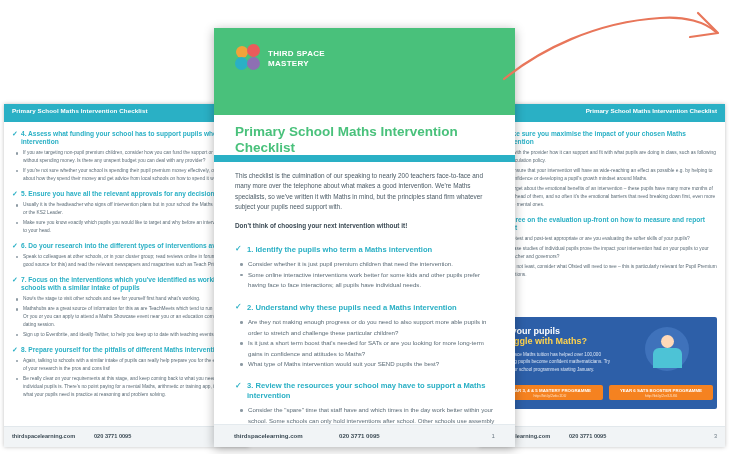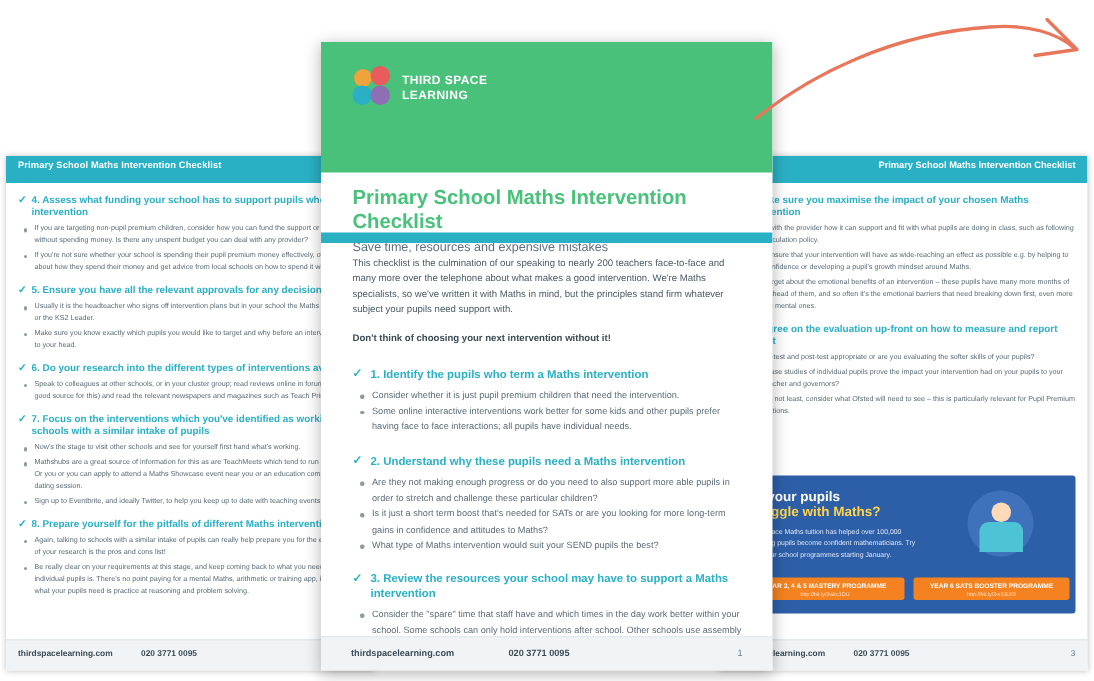--- a/index.html
+++ b/index.html
@@ -540,27 +540,26 @@
 
   <div id="front-logo">
     <span class="blobs">
       <span class="b b1"></span>
       <span class="b b2"></span>
       <span class="b b3"></span>
       <span class="b b4"></span>
     </span>
     <span class="word">
       <span>THIRD SPACE</span><br>
-      <span>LEARNING</span>
+      <span>MASTERY</span>
     </span>
   </div>
 
   <div id="front-title-wrap">
     <h1 id="front-title">Primary School Maths Intervention Checklist</h1>
-    <p id="front-subtitle">Save time, resources and expensive mistakes</p>
   </div>
 
   <div id="front-rule"></div>
 
   <div id="front-body">
     <p id="front-intro">This checklist is the culmination of our speaking to nearly 200 teachers face-to-face and many more over the telephone about what makes a good intervention. We're Maths specialists, so we've written it with Maths in mind, but the principles stand firm whatever subject your pupils need support with.</p>
     <p id="front-intro-2">Don't think of choosing your next intervention without it!</p>
 
     <div class="fsect">
       <div class="fsect-head">

